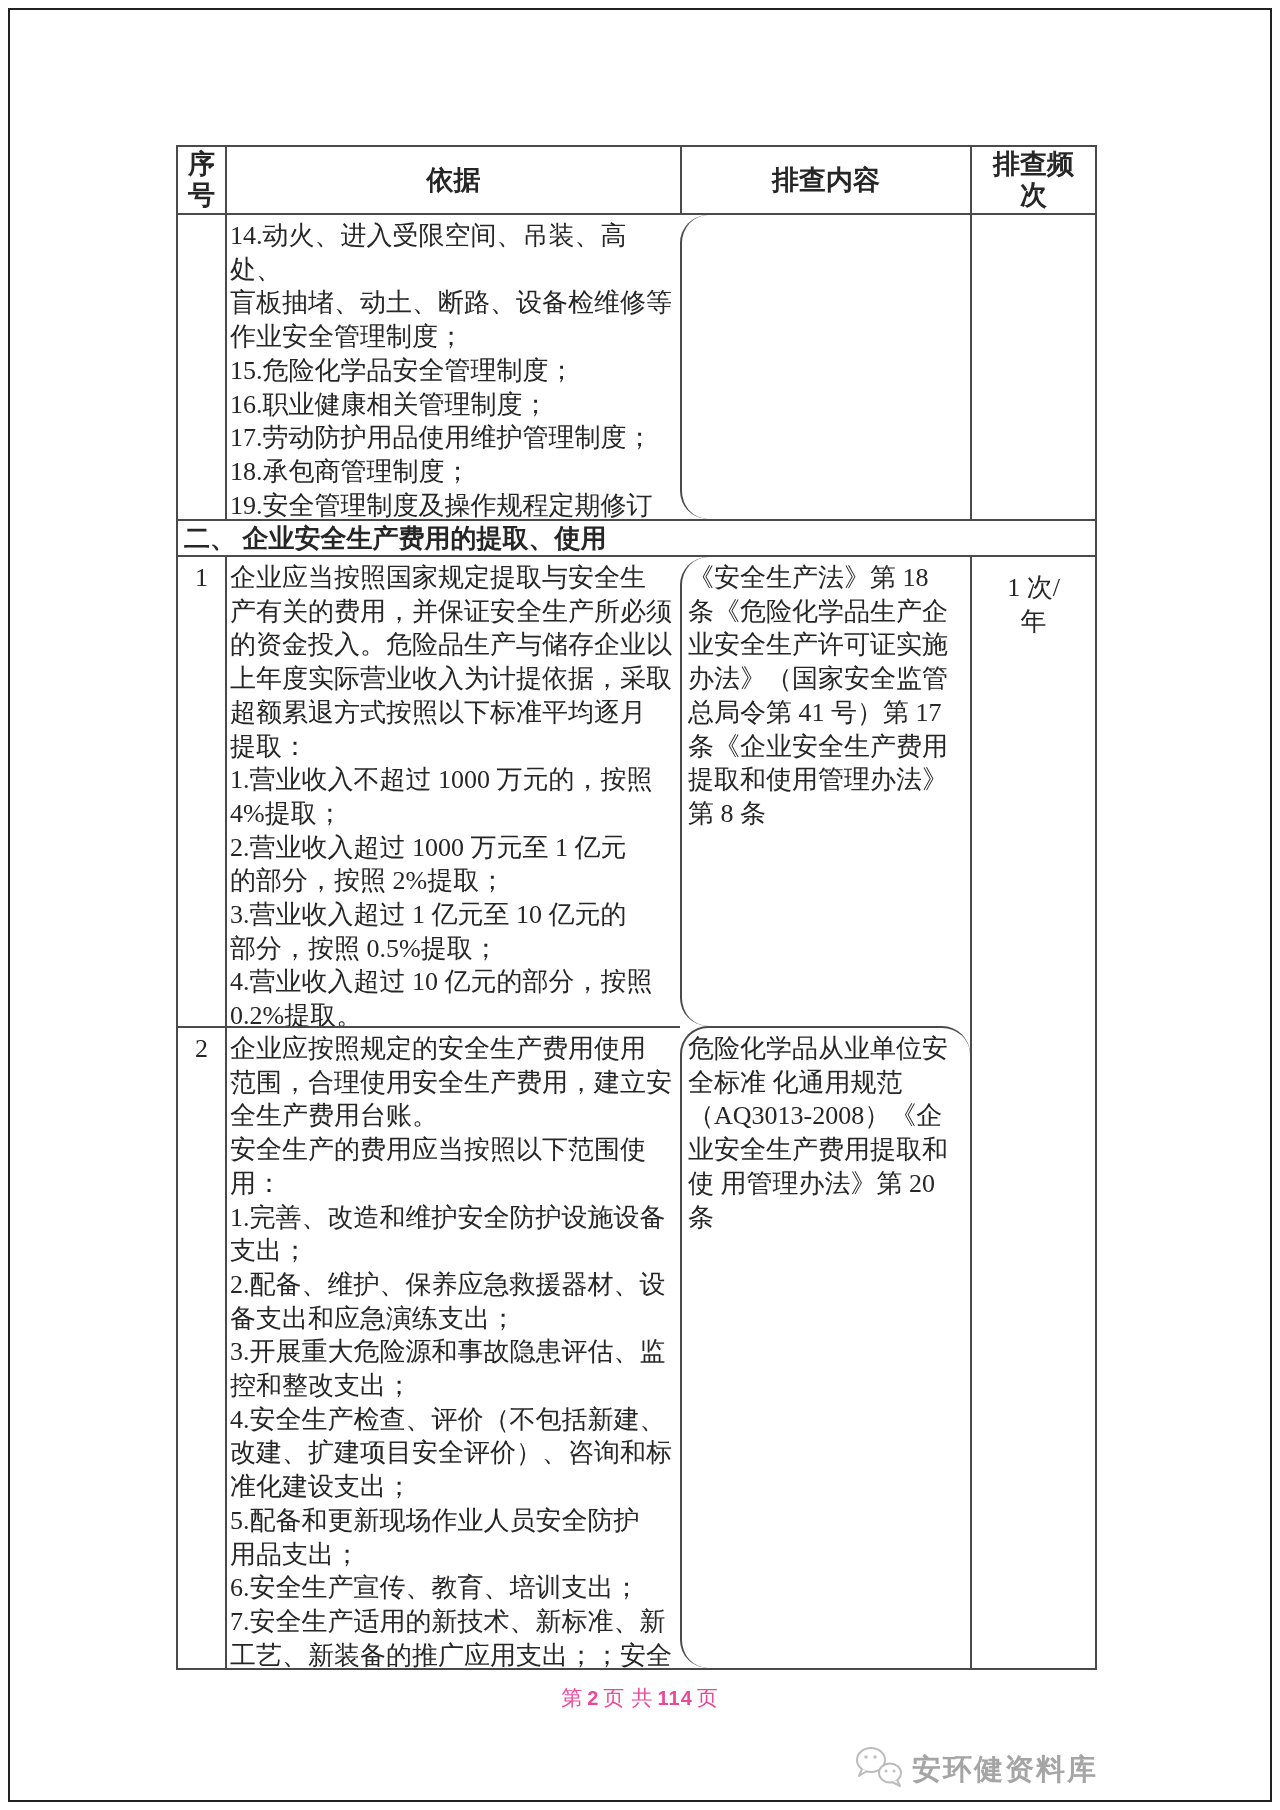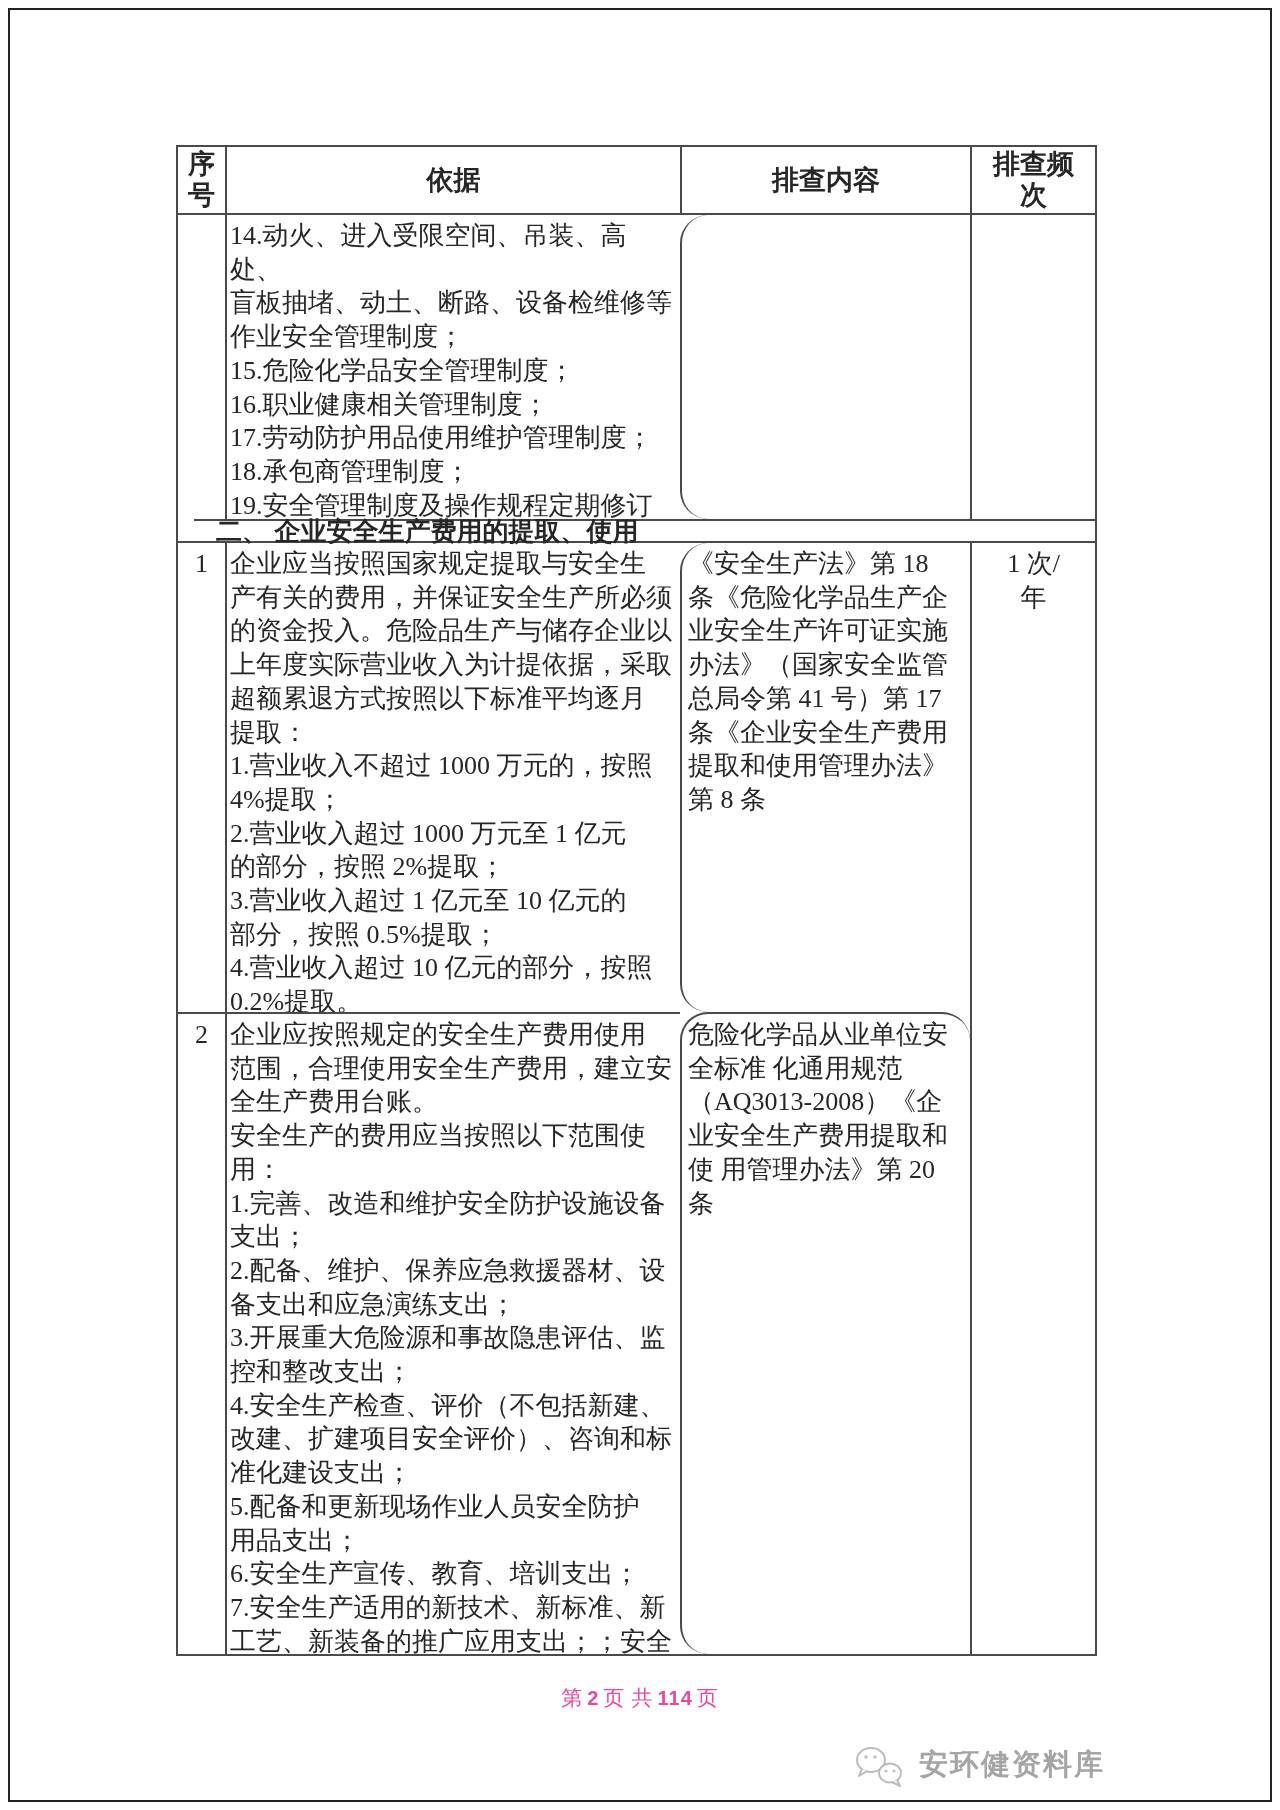--- a/index.html
+++ b/index.html
@@ -37,25 +37,25 @@
   }
   .crow{height:304px;}
   .c{
     font-size:26px;line-height:33.7px;
     white-space:pre-line;overflow:hidden;
     box-sizing:border-box;
   }
   .idx{text-align:center;padding-top:4px;}
   .content{padding:4px 4px 0 3px;}
   .basis{padding:4px 2px 0 6px;border-radius:28px;}
-  .freq{text-align:center;padding-top:4px;}
+  .freq{text-align:center;padding-top:14px;}
   .section{
-    height:22px;display:flex;align-items:center;
-    font-weight:bold;font-size:26px;padding-left:22px;
-    box-sizing:border-box;white-space:pre;margin-left:16px;
+    height:36px;display:flex;align-items:center;
+    font-weight:bold;font-size:26px;padding-left:6px;
+    box-sizing:border-box;white-space:pre;
   }
   .body-grid{
     display:grid;
     grid-template-columns:47px 455px 290px auto;
     grid-template-rows:469px 642px;
   }
   .r1c1{grid-row:1;grid-column:1;}
   .r1c2{grid-row:1;grid-column:2;}
   .r1c3{grid-row:1;grid-column:3;}
   .rfreq{grid-row:1 / span 2;grid-column:4;}
@@ -68,21 +68,21 @@
     font-size:21px;color:#ec4899;
     letter-spacing:1px;
   }
   .footer .num{
     font-family:"Liberation Sans","DejaVu Sans",sans-serif;
     font-weight:bold;font-size:20px;
     padding:0 4px;
   }
   .watermark{
     position:absolute;left:852px;top:1745px;
-    display:flex;gap:13px;
+    display:flex;align-items:center;gap:6px;
   }
   .wm-text{
     font-family:"Liberation Sans","DejaVu Sans",sans-serif;
     font-size:29px;font-weight:bold;color:#a5a5a5;
     letter-spacing:2px;
     text-shadow:1px 1px 0 #ffffff;
   }
 </style>
 </head>
 <body>

